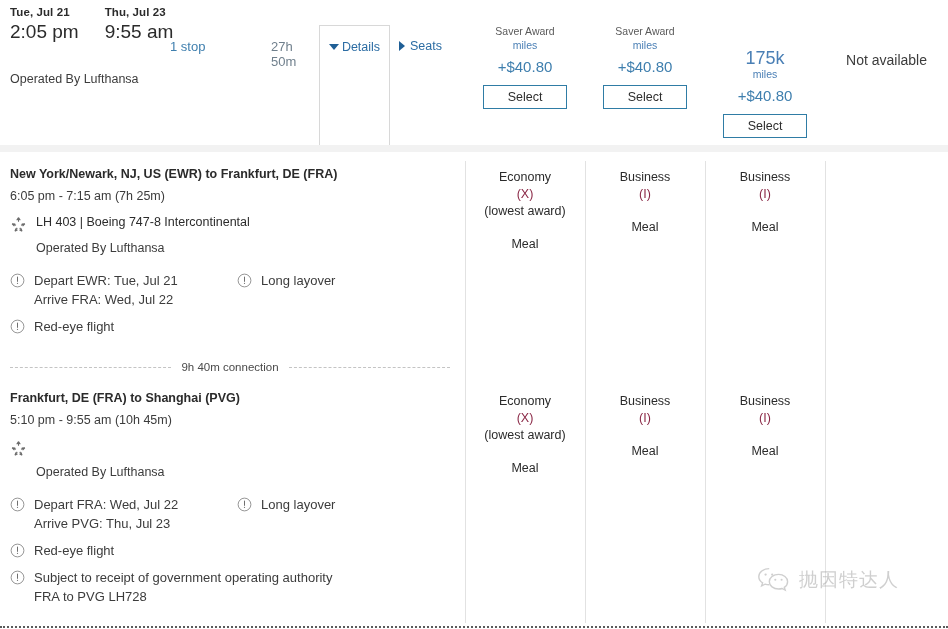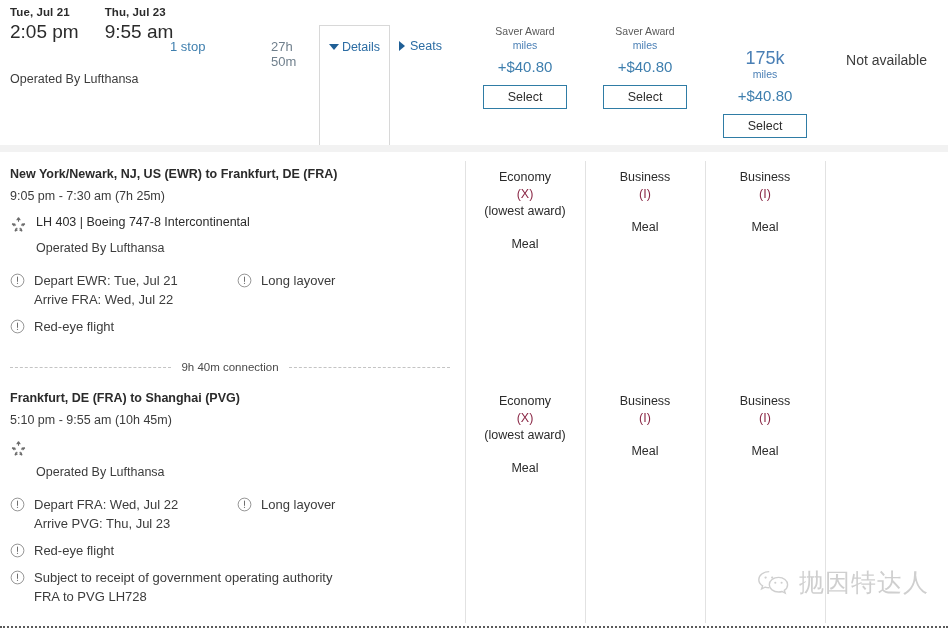--- a/index.html
+++ b/index.html
@@ -89,21 +89,21 @@
 
   
   .cabin { position: absolute; width: 120px; text-align: center; }
   .cab-name { font-size: 12.5px; color: #2b2b2b; line-height: 17px; }
   .cab-code { font-size: 12.5px; color: #8a2846; line-height: 17px; }
   .cab-low { font-size: 12.5px; color: #2b2b2b; line-height: 17px; }
   .cab-meal { font-size: 12.5px; color: #2b2b2b; margin-top: 17px; }
 
   
   .watermark { position: absolute; left: 757px; top: 566px; display: flex; align-items: center; opacity: .55; }
-  .wm-text { font-size: 25px; color: #a8a8a8; margin-left: 8px; letter-spacing: 1px;
+  .wm-text { font-size: 19px; color: #a8a8a8; margin-left: 8px; letter-spacing: 1px;
              font-family: "DejaVu Sans", sans-serif; }
   .bottom-edge { position: absolute; left: 0; top: 626px; width: 948px; height: 3px;
                  border-top: 2px dotted #5a5a5a; background: #ffffff; }
 </style>
 </head>
 <body>
 
 <div id="app">
 
   <div class="summary">
@@ -166,21 +166,21 @@
 
   <div class="panel">
 
     <div class="vdiv v1"></div>
     <div class="vdiv v2"></div>
     <div class="vdiv v3"></div>
     <div class="vdiv v4"></div>
 
     <div class="seg seg1">
       <div class="seg-title">New York/Newark, NJ, US (EWR) to Frankfurt, DE (FRA)</div>
-      <div class="seg-time">9:05 pm - 7:30 am (7h 25m)</div>
+      <div class="seg-time">6:05 pm - 7:15 am (7h 25m)</div>
       <div class="seg-flight-row">
         <svg class="star-icon" viewBox="0 0 24 24">
           <g fill="none" stroke="#6b6b6b" stroke-width="1.5">
             <path d="M12 2 L12 8 M12 2 L9.5 6 M12 2 L14.5 6"></path>
             <path d="M21 11 L15.5 13 M21 11 L16.6 11.3 M21 11 L17.8 14.2"></path>
             <path d="M17 21.5 L13.8 16.8 M17 21.5 L15.6 17.4 M17 21.5 L13.2 19.6"></path>
             <path d="M7 21.5 L10.2 16.8 M7 21.5 L8.4 17.4 M7 21.5 L10.8 19.6"></path>
             <path d="M3 11 L8.5 13 M3 11 L7.4 11.3 M3 11 L6.2 14.2"></path>
           </g>
         </svg>

